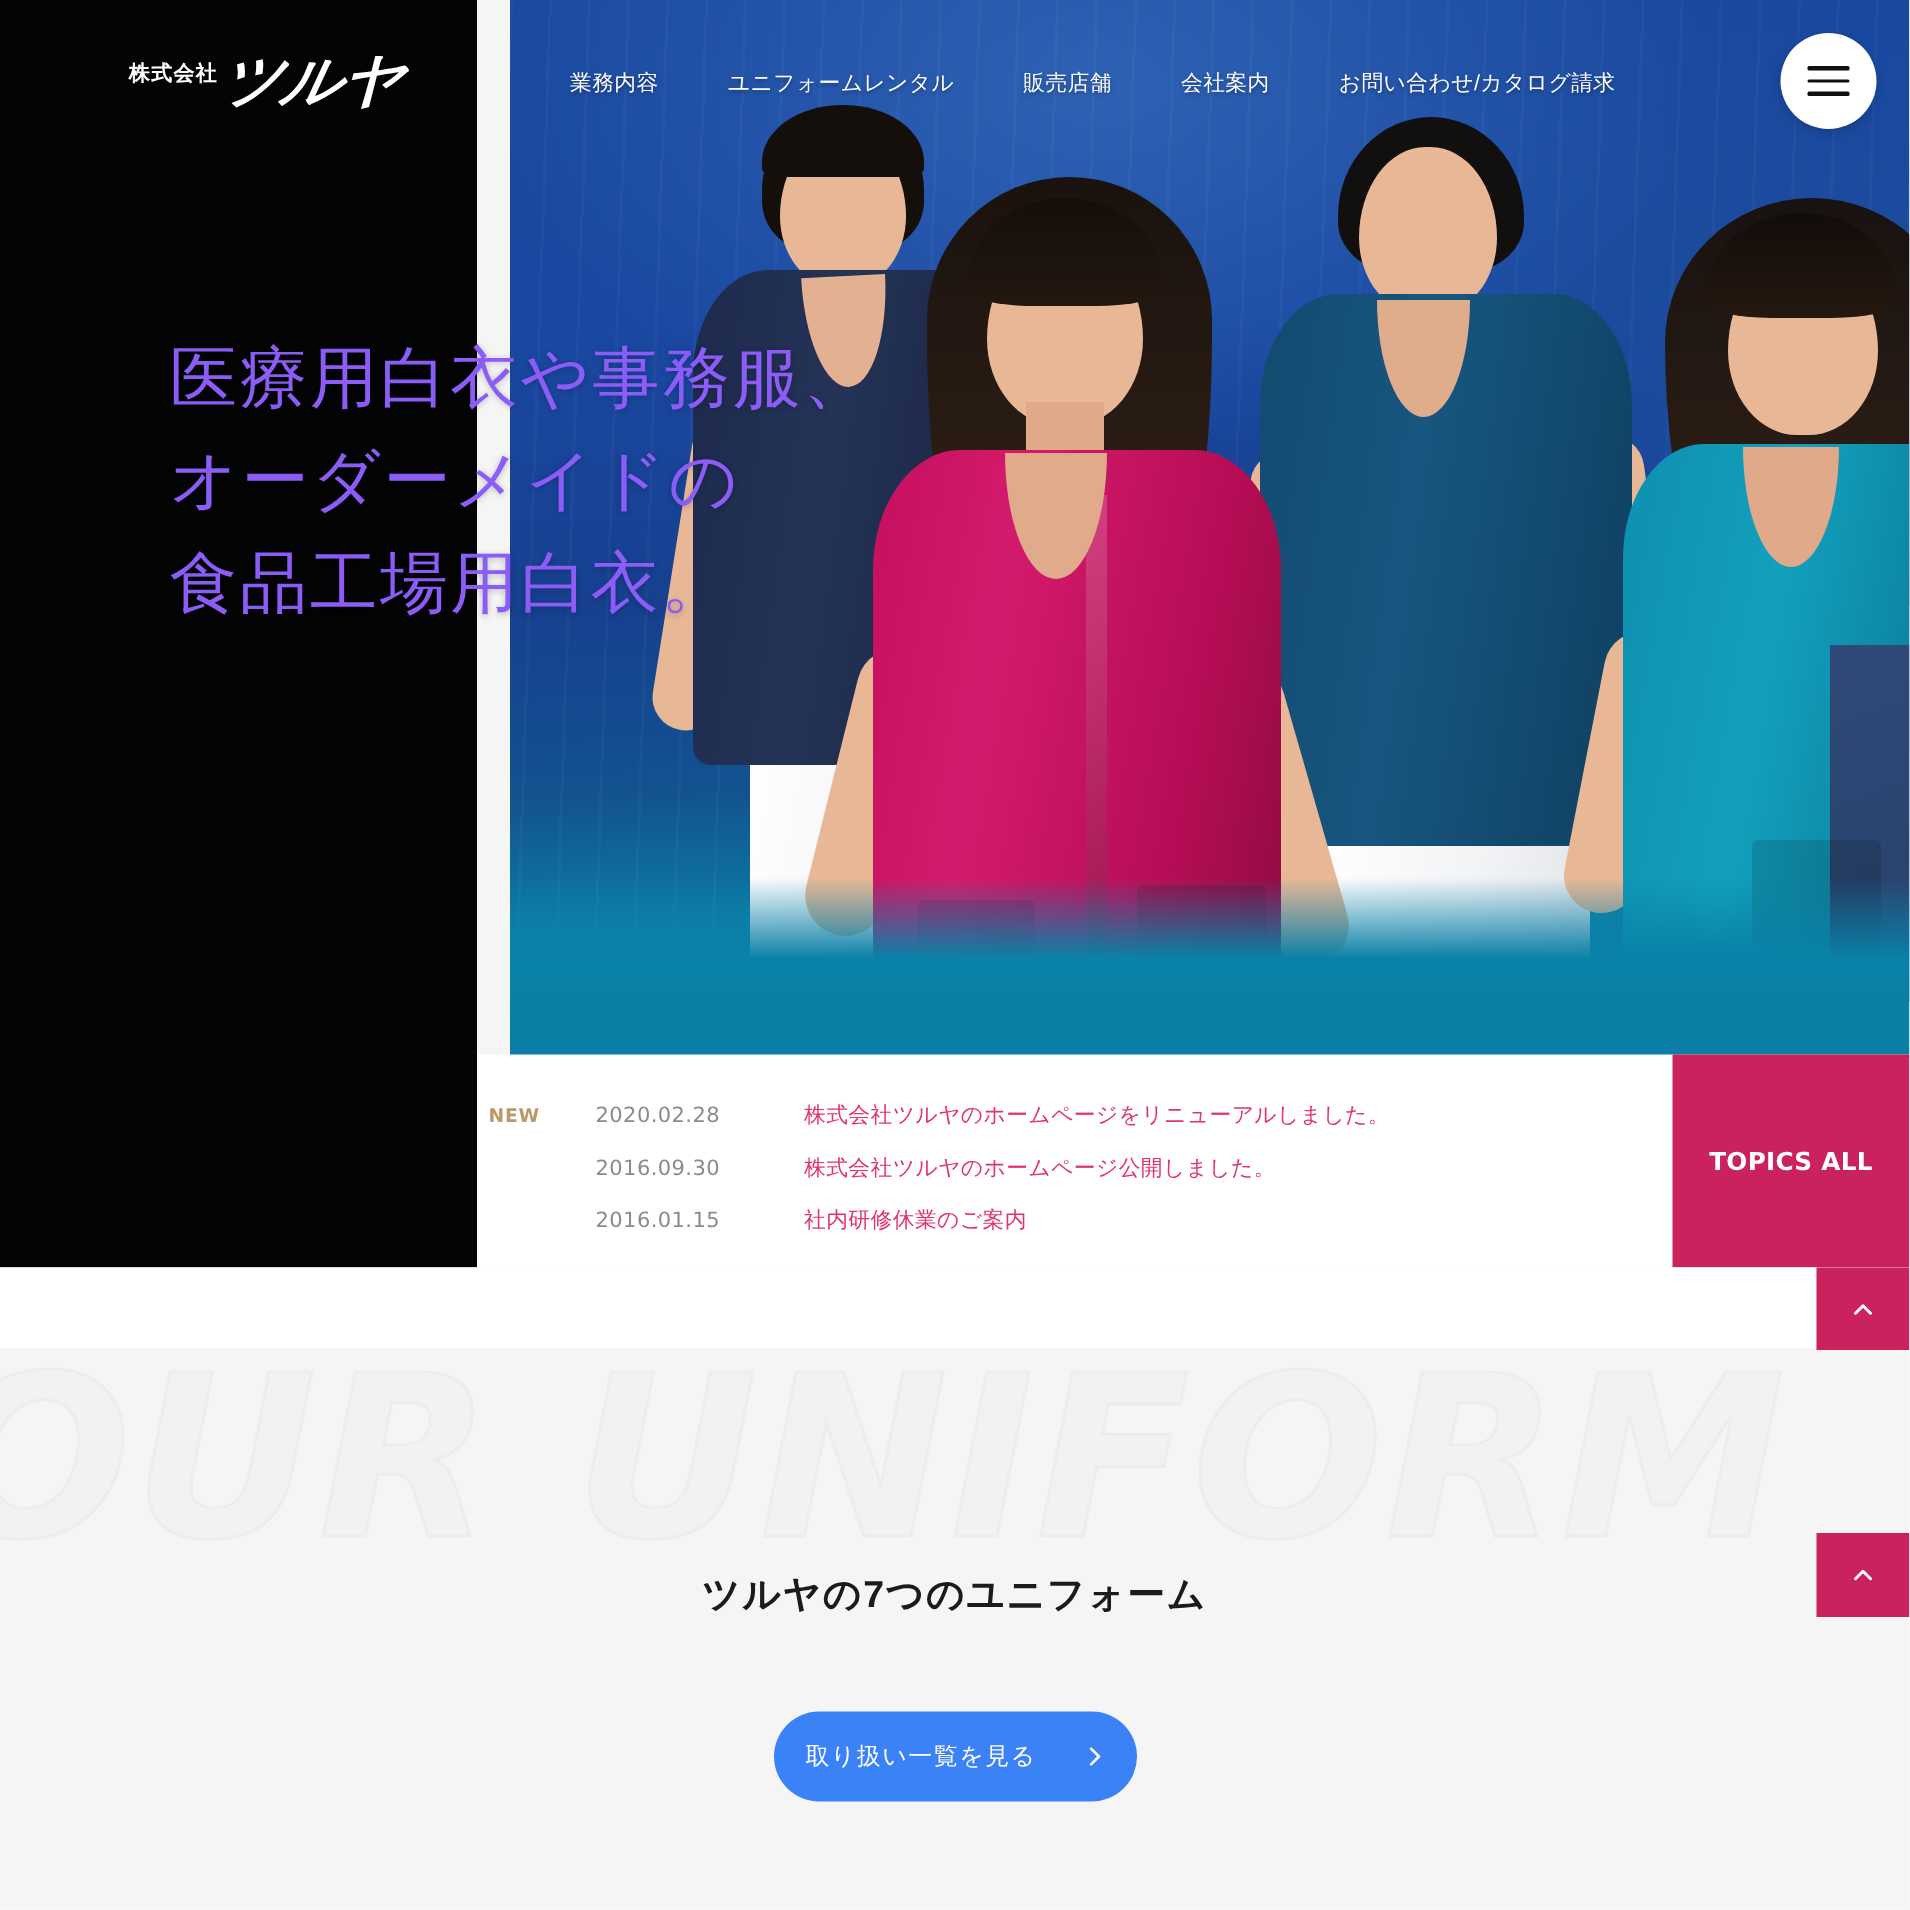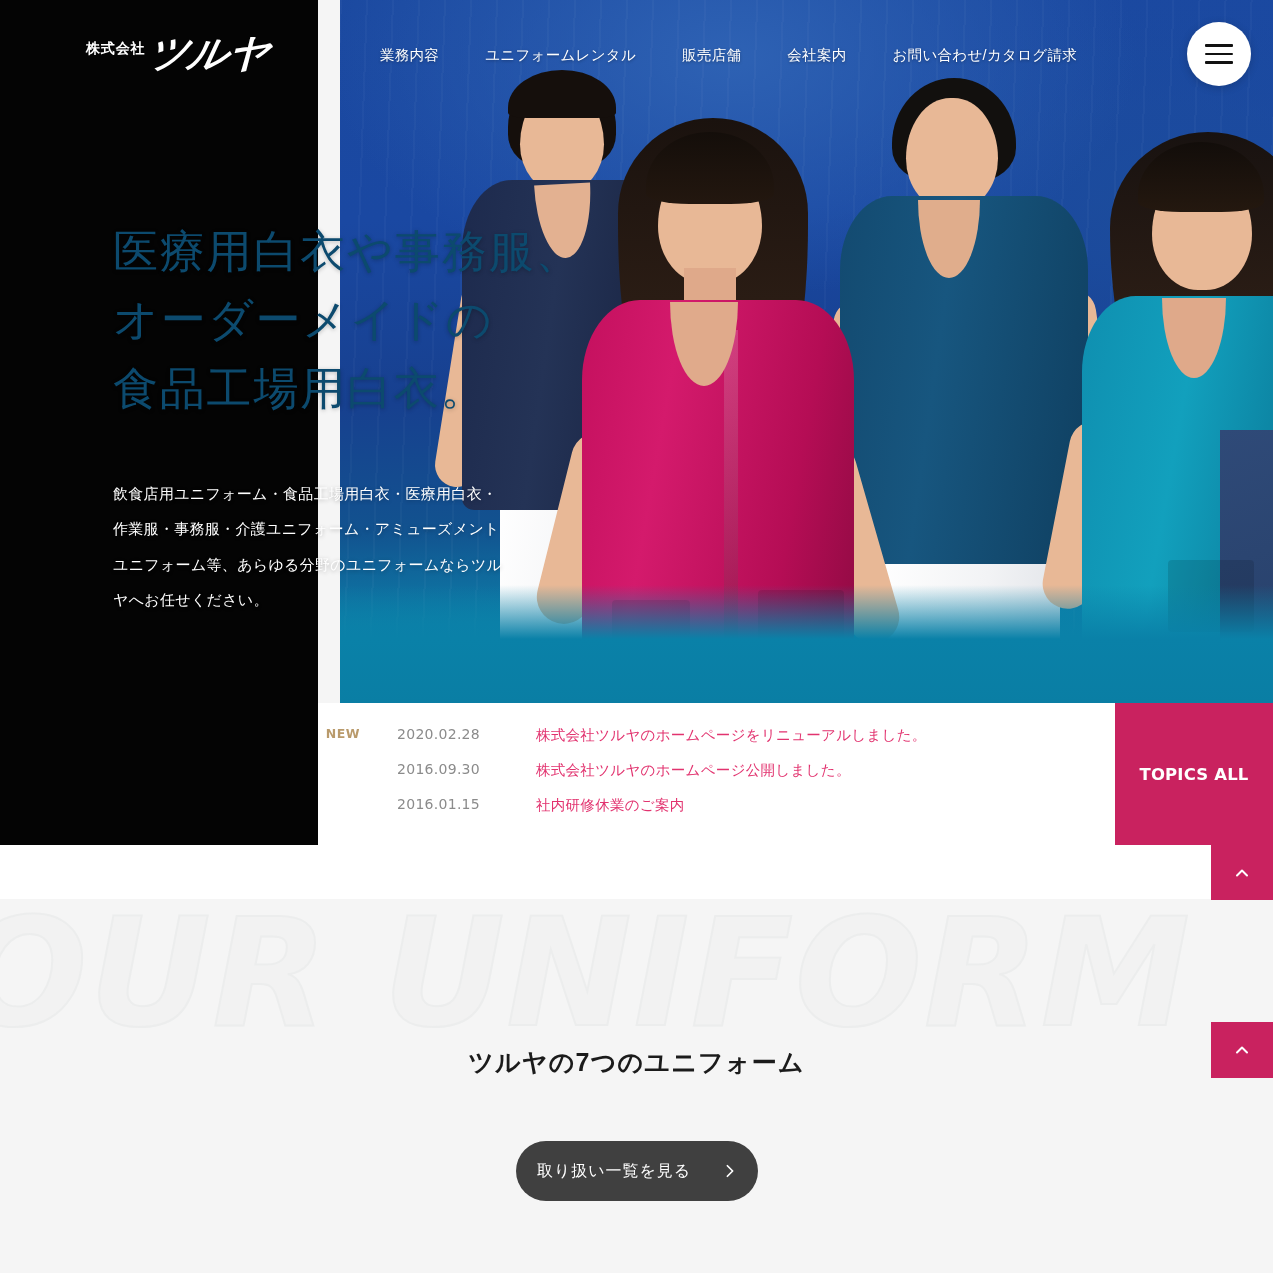--- a/index.html
+++ b/index.html
@@ -114,21 +114,21 @@
   .m4-pocket { position:absolute; left:828px; top:560px; width:86px; height:72px;
                background:rgba(0,0,0,.12); border-radius:4px; }
   .m4-armL   { left:716px; top:420px; width:50px; height:190px; transform:rotate(11deg); }
   .m4-armR   { left:952px; top:356px; width:46px; height:180px; transform:rotate(-34deg); }
   .m4-pants  { left:790px; top:652px; width:176px; height:53px; }
 
   
   .hero-heading {
     position:absolute; left:113px; top:218px; width:560px;
     font-family:"Liberation Serif","DejaVu Serif",serif;
-    font-size:45px; line-height:1.52; color:#0c4a6e; letter-spacing:.04em;
+    font-size:45px; line-height:1.52; color:#8b5cf6; letter-spacing:.04em;
     text-shadow:0 1px 4px rgba(0,0,0,.25);
   }
   .hero-heading div { white-space:nowrap; }
   .hero-lead {
     position:absolute; left:113px; top:476px; width:392px;
     font-size:15px; line-height:2.35; color:#ffffff; letter-spacing:.02em;
     text-shadow:0 1px 4px rgba(0,0,0,.3);
   }
 
   
@@ -152,21 +152,21 @@
   .burger {
     position:absolute; left:1187px; top:22px; width:64px; height:64px; border-radius:50%;
     background:#ffffff; display:flex; flex-direction:column; align-items:center; justify-content:center; gap:6px;
     box-shadow:0 2px 8px rgba(0,0,0,.18); cursor:pointer;
   }
   .burger span { display:block; width:28px; height:2.5px; background:#111; border-radius:1px; }
 
   
   .topics { position:absolute; left:318px; top:703px; width:955px; height:142px; background:#ffffff; }
   .topics-list { position:absolute; left:0; top:0; width:797px; height:142px; padding:23px 0 0 0; }
-  .topic-row { display:flex; height:35px; }
+  .topic-row { display:flex; align-items:center; height:35px; }
   .topic-new {
     width:42px; text-align:right; font-size:12.5px; font-weight:700; color:#b99a6b;
     letter-spacing:.04em; font-family:"DejaVu Sans",sans-serif;
   }
   .topic-date {
     width:120px; text-align:right; padding-right:0; font-size:14px; color:#8b8b8b;
     letter-spacing:.02em; font-family:"DejaVu Sans",sans-serif;
   }
   .topic-title {
     margin-left:56px; font-size:14.5px; color:#e2336f; letter-spacing:.02em; text-decoration:none;
@@ -207,21 +207,21 @@
     pointer-events:none;
   }
 
   .section-title {
     position:absolute; left:0; top:1046px; width:1273px; text-align:center;
     font-size:25px; color:#1b1b1b; letter-spacing:.05em;
   }
 
   .cta {
     position:absolute; left:516px; top:1141px; width:242px; height:60px; border-radius:30px;
-    background:#404040; display:flex; align-items:center; justify-content:center; gap:32px;
+    background:#3b82f6; display:flex; align-items:center; justify-content:center; gap:32px;
     cursor:pointer; text-decoration:none;
   }
   .cta-label { color:#fff; font-size:16px; letter-spacing:.06em; }
   .cta-chev { width:14px; height:14px; }
 </style>
 </head>
 <body>
 
 <div class="page">
 
@@ -287,21 +287,20 @@
 
       </div>
     </div>
 
     <div class="hero-heading">
       <div>医療用白衣や事務服、</div>
       <div>オーダーメイドの</div>
       <div>食品工場用白衣。</div>
     </div>
 
-    <p class="hero-lead">飲食店用ユニフォーム・食品工場用白衣・医療用白衣・作業服・事務服・介護ユニフォーム・アミューズメントユニフォーム等、あらゆる分野のユニフォームならツルヤへお任せください。</p>
 
     <div class="logo">
       <span class="logo-kabu">株式会社</span>
       <span class="logo-name">ツルヤ</span>
     </div>
 
     <nav class="nav">
       <a href="#">業務内容</a>
       <a href="#">ユニフォームレンタル</a>
       <a href="#">販売店舗</a>

